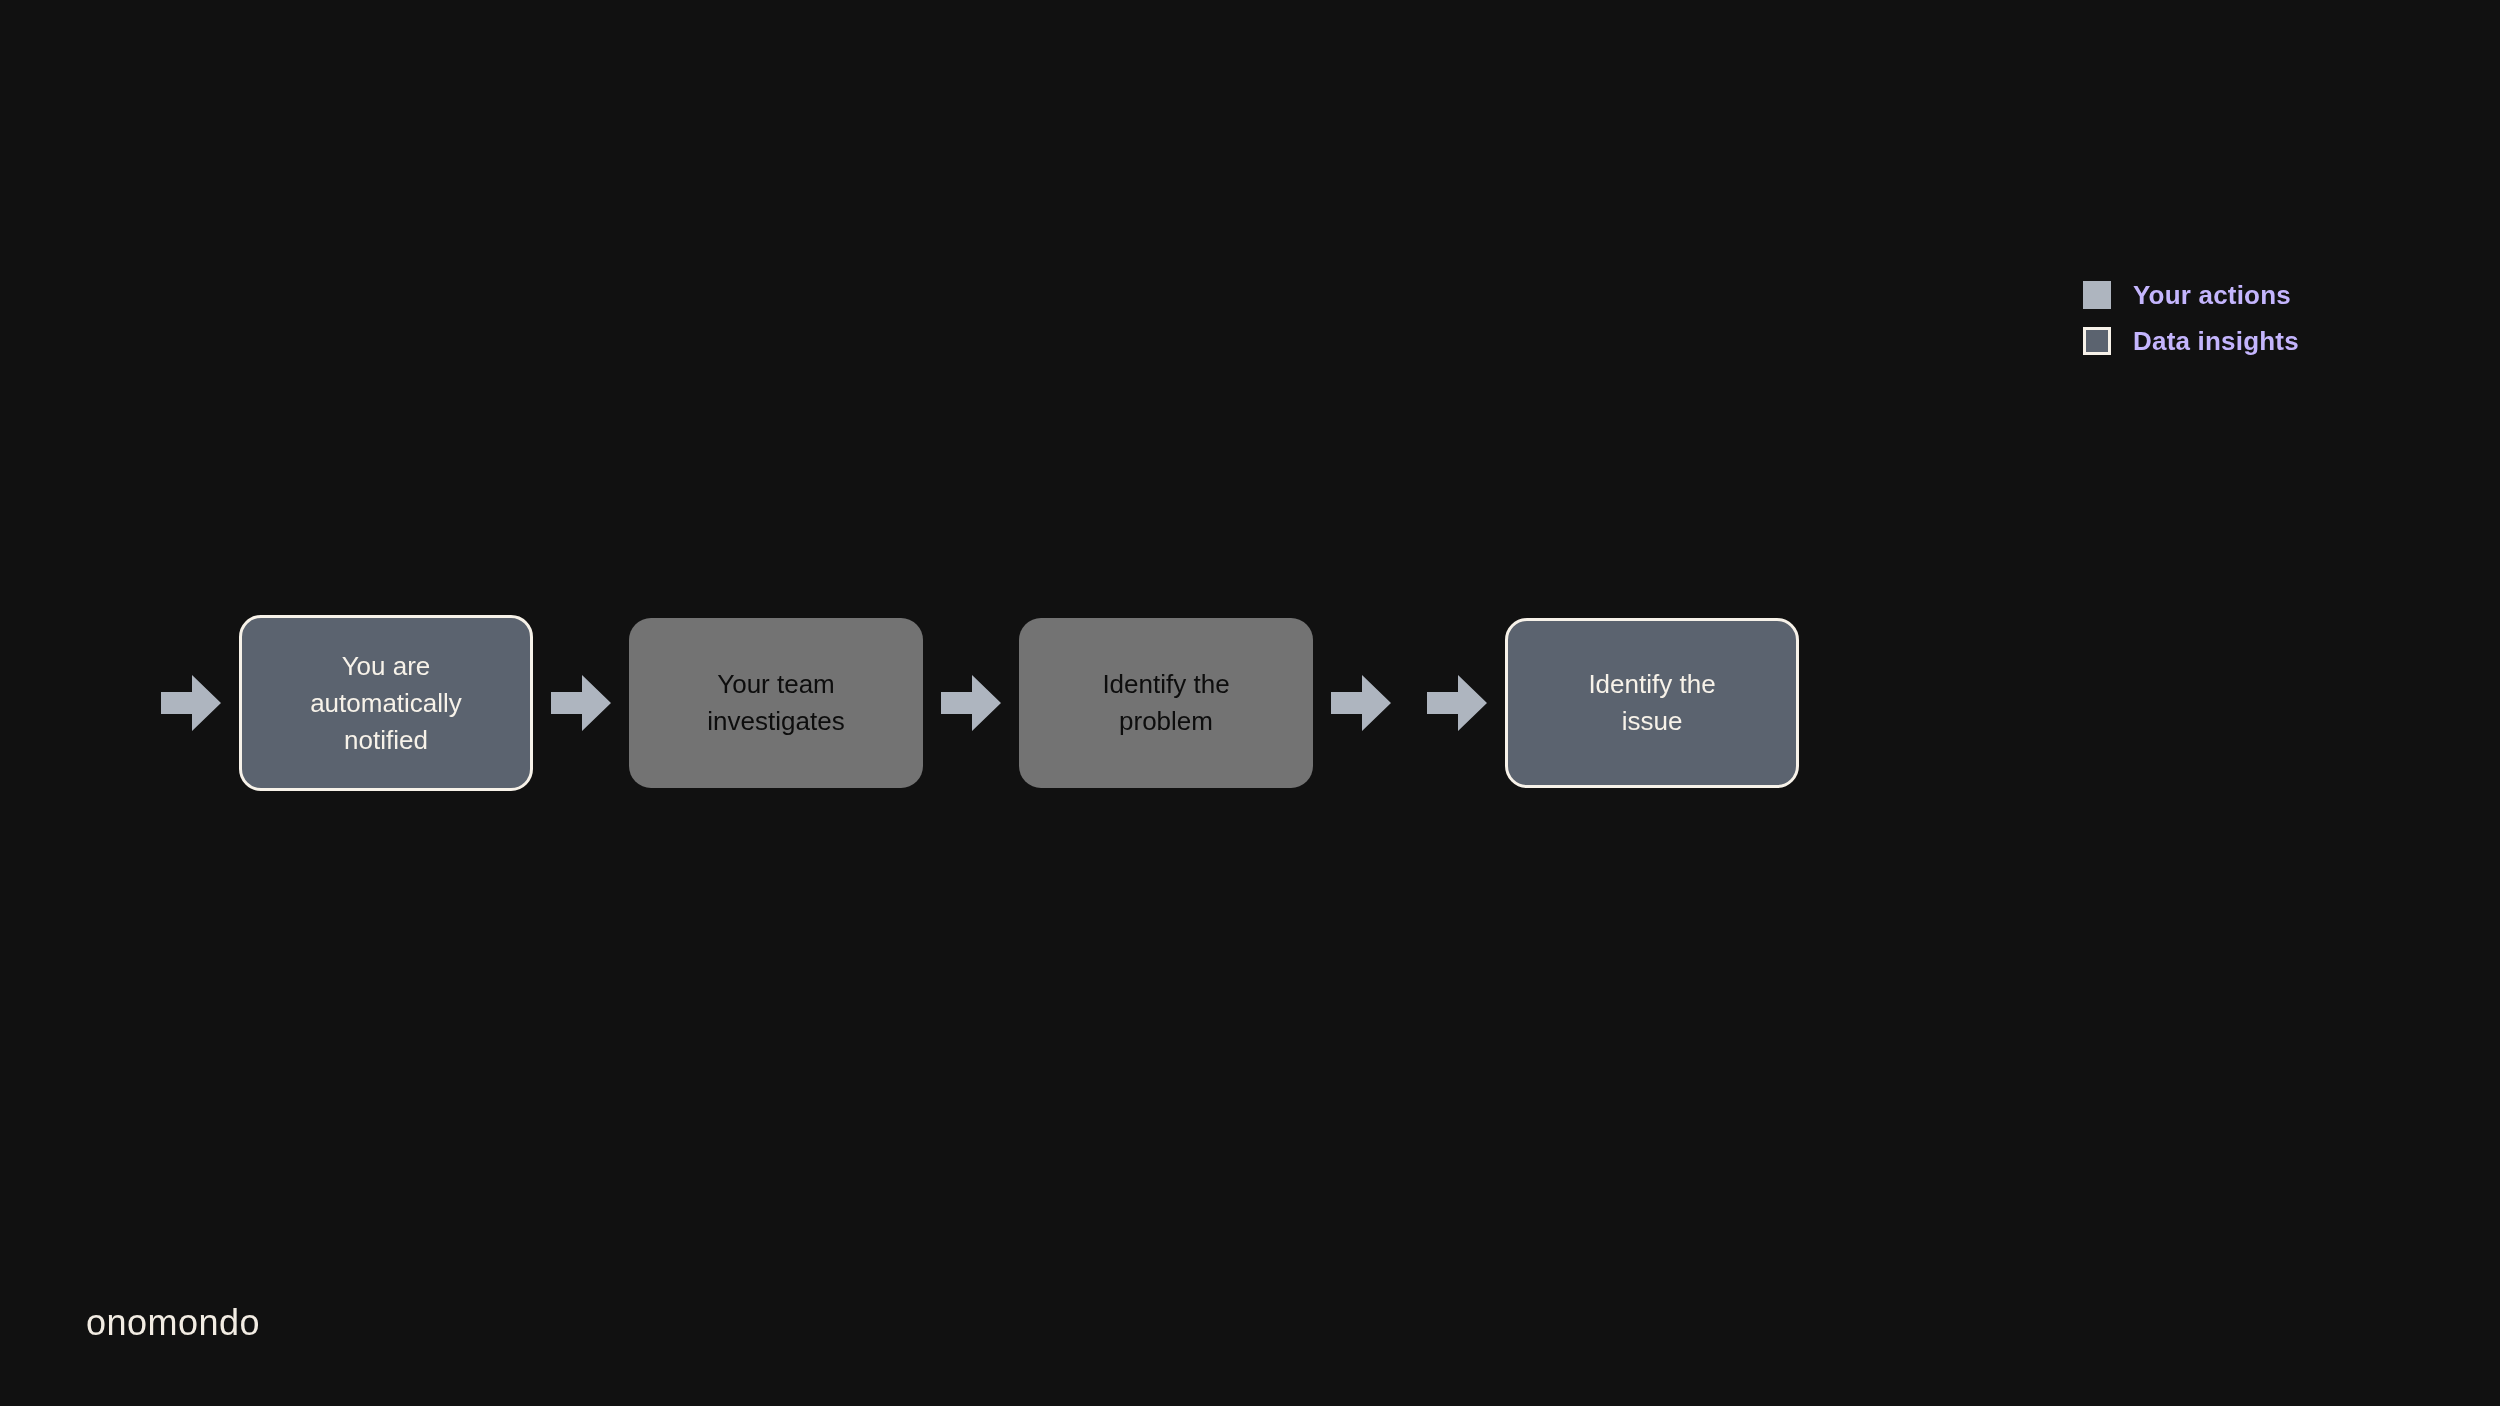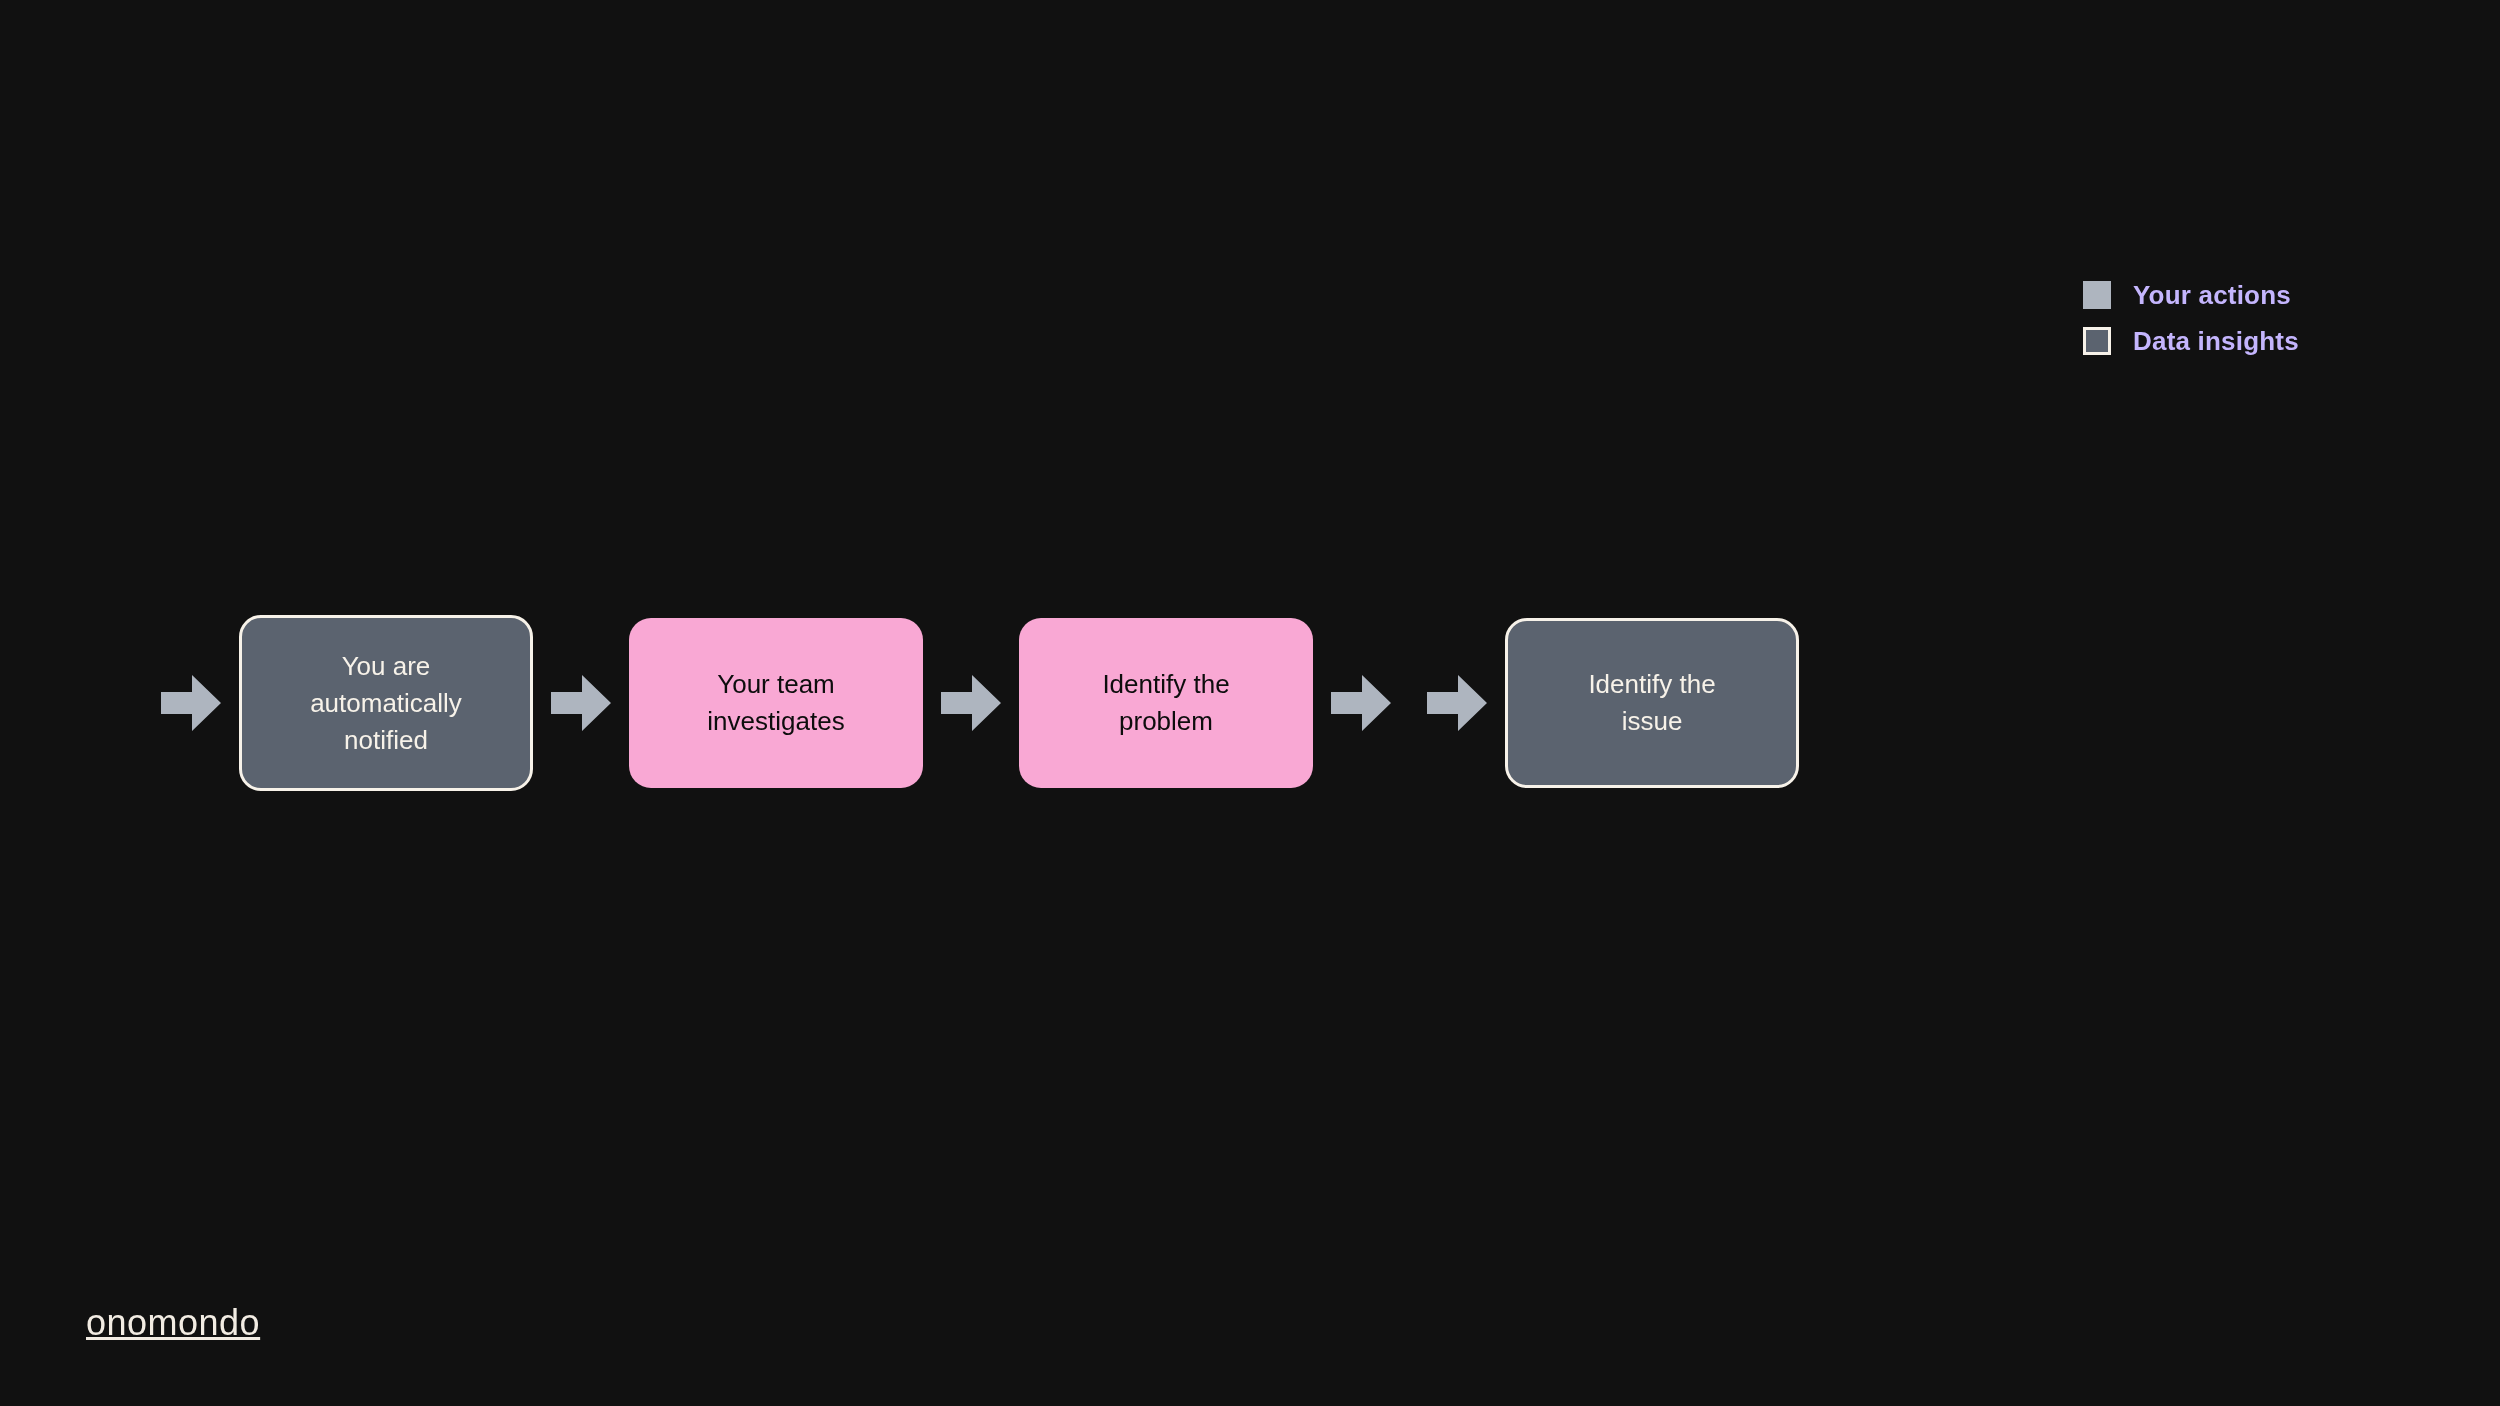--- a/index.html
+++ b/index.html
@@ -86,21 +86,21 @@
 
   .node.insights {
     background: #5b636f;
     border: 3px solid #f7f2e9;
   }
   .node.insights .node-text {
     color: #f7f2e9;
   }
 
   .node.actions {
-    background: #f9a8d4;
+    background: #737373;
     border: none;
   }
   .node.actions .node-text {
     color: #0d0d0d;
   }
 
   .node.tall {
     height: 176px;
   }
 
@@ -121,21 +121,20 @@
   
   #logo {
     position: absolute;
     left: 86px;
     top: 1305px;
     font-size: 36px;
     letter-spacing: 0.5px;
     color: #f2ece3;
     line-height: 1;
     font-weight: 400;
-    text-decoration: underline;
   }
 </style>
 </head>
 <body>
 
 <div id="legend">
   <div class="legend-row">
     <span class="legend-swatch actions"></span>
     <span class="legend-label">Your actions</span>
   </div>

